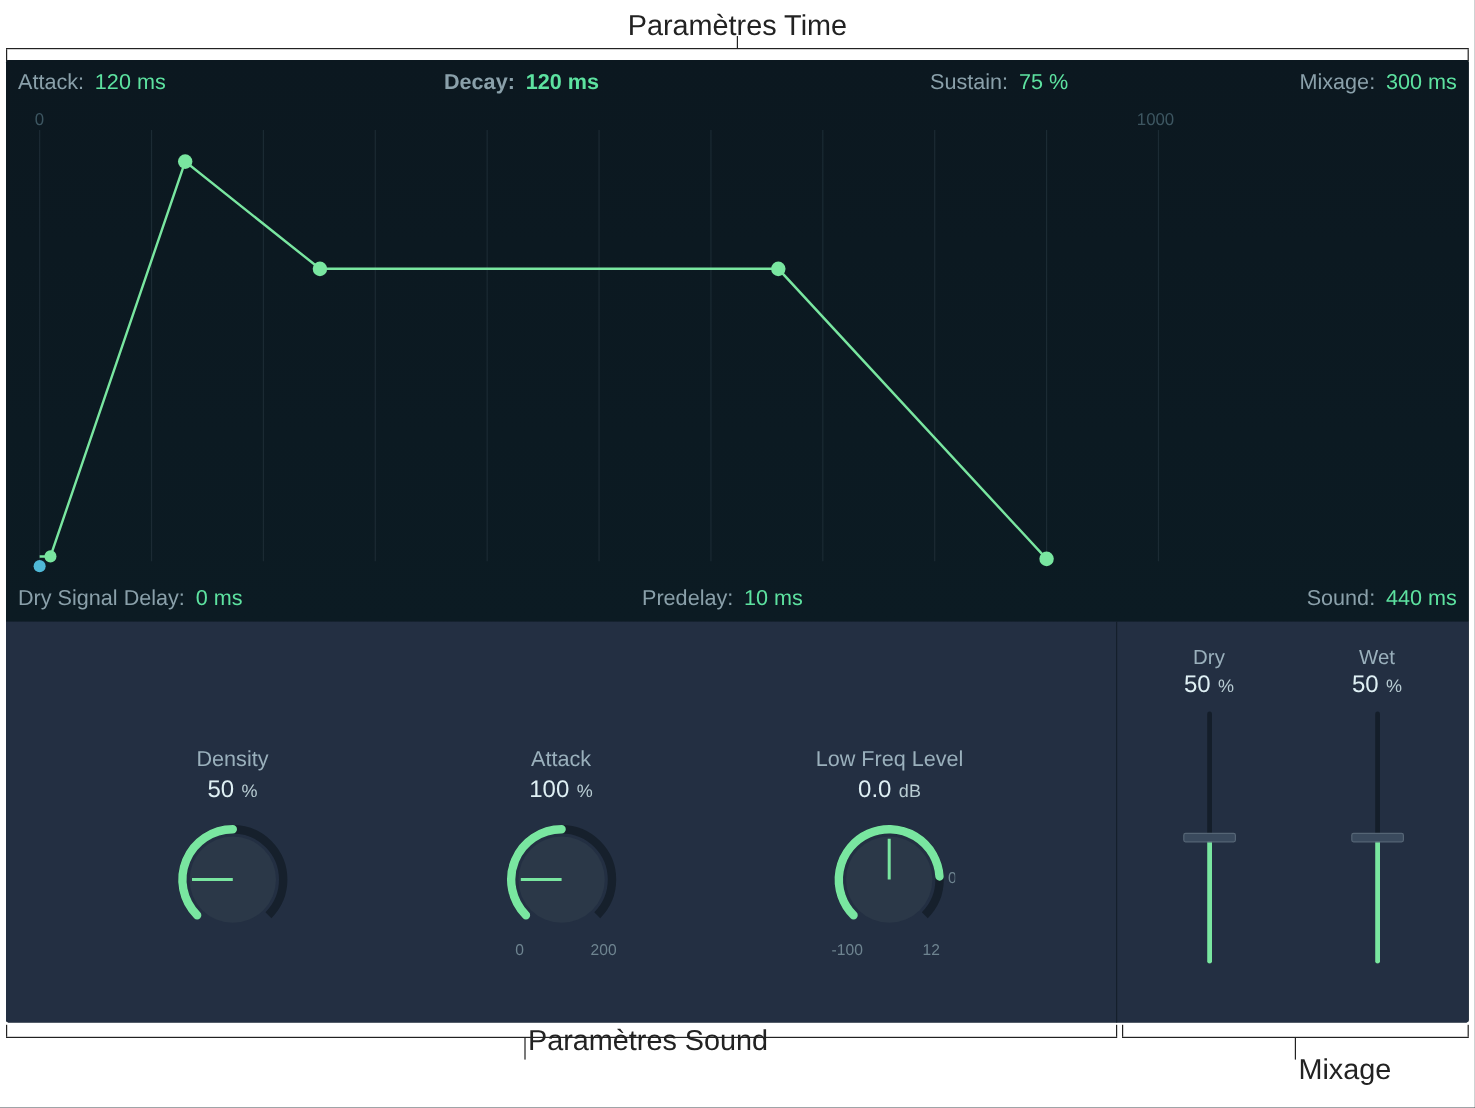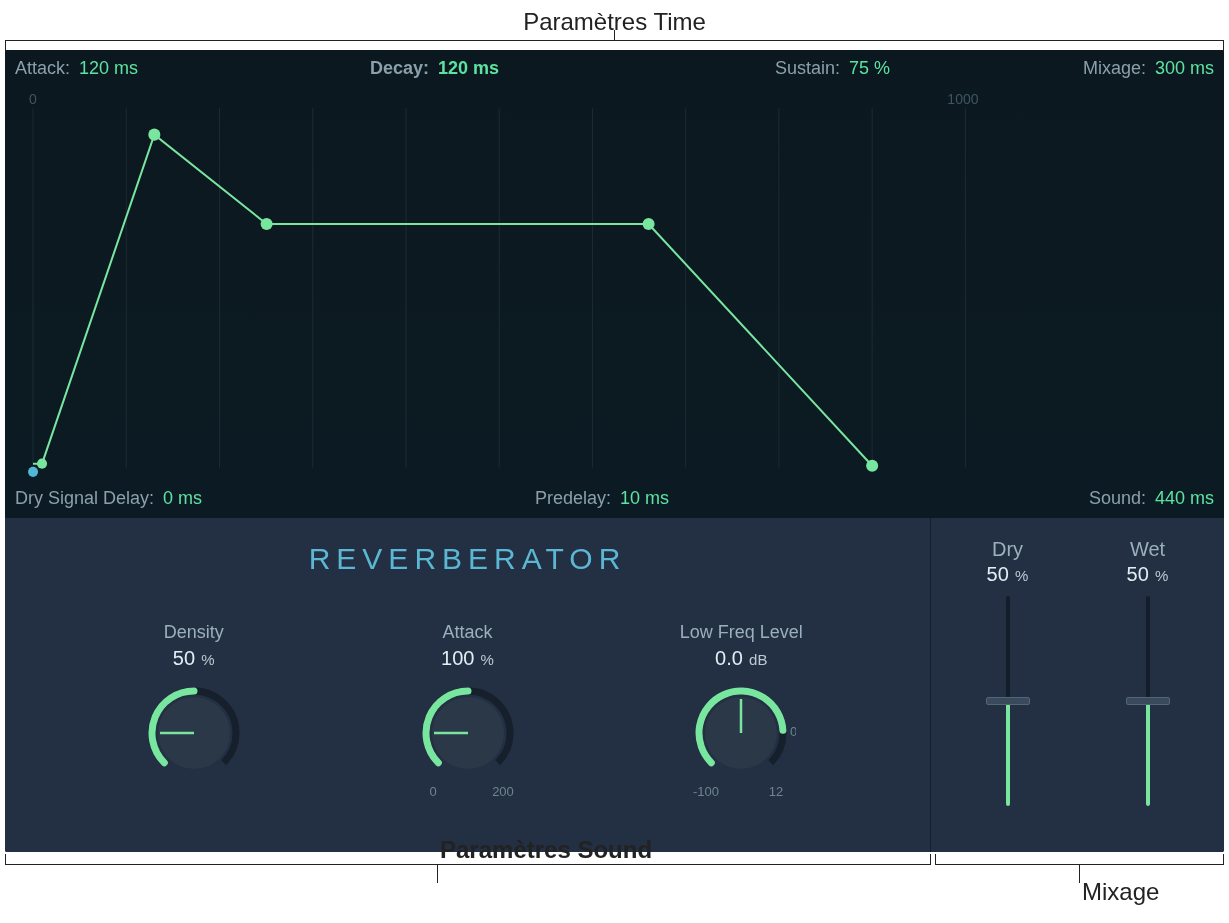--- a/index.html
+++ b/index.html
@@ -160,21 +160,21 @@
     position: relative;
     display: flex;
     justify-content: center;
     gap: 40px;
     padding-top: 20px;
   }
   .slider-unit {
     text-align: center;
     width: 100px;
   }
-  .slider-label { font-size: 20px; color: #9ab0bc; margin-bottom: 2px;}
+  .slider-label { font-size: 17px; color: #9ab0bc; margin-bottom: 2px;}
   .slider-value { font-size: 20px; color: #dff0f4; margin-bottom: 10px;}
   .slider-value .unit { font-size: 15px; color: #b8ccd2; margin-left:2px;}
   .slider-track {
     position: relative;
     width: 4px;
     height: 210px;
     margin: 0 auto;
     background: #141e2a;
     border-radius: 2px;
   }
@@ -264,21 +264,20 @@
       </div>
       <div class="param" style="right:10px;">
         <span class="label">Sound:</span>
         <span class="value">440 ms</span>
       </div>
     </div>
   </div>
 
   <div class="lower">
     <div class="sound-panel">
-      <div class="plugin-title">REVERBERATOR</div>
       <div class="knobs" id="knob-row">
           <div class="knob-unit">
     <div class="knob-label">Density</div>
     <div class="knob-value">50<span class="unit"> %</span></div>
 
   <svg class="knob-svg" width="110" height="122" viewBox="0 0 110 122">
     <circle class="knob-body" cx="55" cy="55" r="36"></circle>
     <path class="knob-ring-bg" d="M 25.301515190165006 84.698484809835 A 42 42 0 1 1 84.69848480983504 84.69848480983497"></path>
     <path class="knob-ring-fg" d="M 25.301515190165006 84.698484809835 A 42 42 0 0 1 54.99999999999999 13"></path>
     <line class="knob-pointer" x1="55" y1="55" x2="21" y2="54.99999999999999"></line>
@@ -332,17 +331,17 @@
       <div class="slider-thumb" style="top:105px;"></div>
     </div>
   </div>
       </div>
   </div>
 
 </div>
 
 <div class="bracket-bot" style="left:5px; width:926px; top:855px;"></div>
 <div style="position:absolute; left:437px; top:865px; width:1px; height:18px; background:#222;"></div>
-<div class="annotation" style="left:440px; top:836px; text-align:right;font-weight:bold;">Paramètres Sound</div>
+<div class="annotation" style="left:440px; top:854px; text-align:right;">Paramètres Sound</div>
 
 <div class="bracket-bot" style="left:935px; width:289px; top:855px;"></div>
 <div style="position:absolute; left:1079px; top:865px; width:1px; height:18px; background:#222;"></div>
 <div class="annotation" style="left:1082px; top:878px; text-align:left;">Mixage</div>
 
 </body></html>

